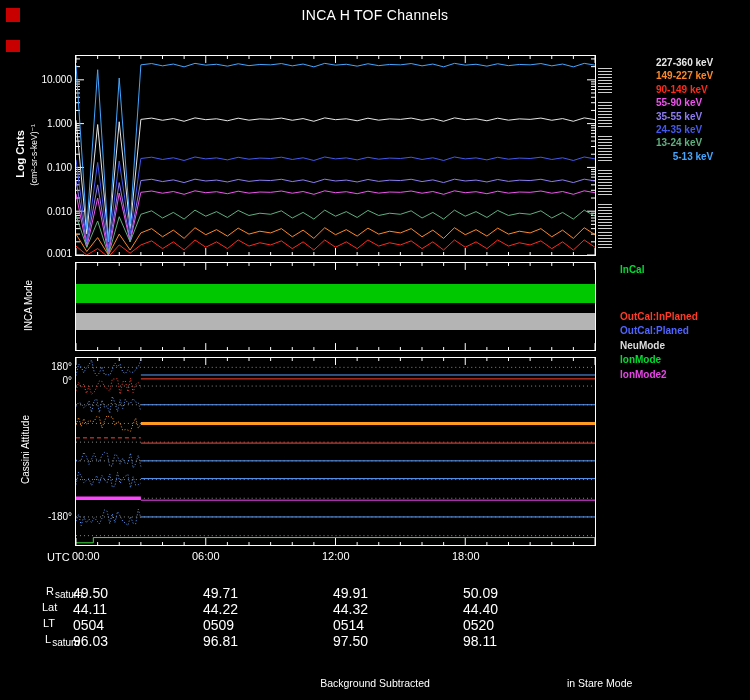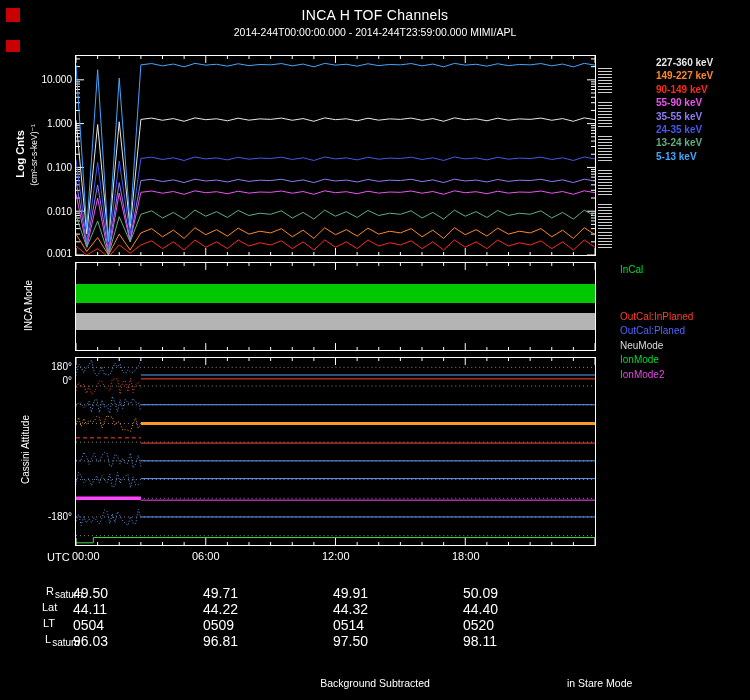--- a/index.html
+++ b/index.html
@@ -19,39 +19,38 @@
   .vlabel{position:absolute;white-space:nowrap;width:200px;text-align:center;transform:rotate(-90deg);}
   #lbl-logcnts{left:-80px;top:148px;font-size:11px;font-weight:bold;}
   #lbl-units{left:-66px;top:150px;font-size:8.5px;}
   #lbl-mode{left:-72px;top:300px;font-size:10px;}
   #lbl-att{left:-75px;top:444px;font-size:10px;}
   .tickstack{position:absolute;left:598px;width:14px;
       background:repeating-linear-gradient(180deg,#cfcfcf 0 1px,transparent 1px 3px);}
   .cts-legend{position:absolute;left:620px;top:56px;}
   .cts-legend div{font-size:10px;font-weight:bold;line-height:13.4px;white-space:nowrap;margin-left:36px;}
   .mode-legend{position:absolute;left:620px;top:263px;}
-  .mode-legend div{font-size:10px;font-weight:normal;line-height:14.6px;white-space:nowrap;}
+  .mode-legend div{font-size:10px;font-weight:bold;line-height:14.6px;white-space:nowrap;}
   .att-legend{position:absolute;left:620px;top:359px;}
   .att-legend div{font-size:10px;line-height:18.8px;color:#e8e8e8;white-space:nowrap;}
   .xtick{position:absolute;top:550px;font-size:11px;}
   .utc{position:absolute;left:8px;top:551px;font-size:11px;padding-left:39px;}
   .eph-label{position:absolute;font-size:11px;}
   .eph-label .sub{font-size:10px;position:relative;top:3px;left:1px;}
   .ev{position:absolute;font-size:14px;}
   .footer{position:absolute;top:677px;font-size:10.5px;}
   #footer-center{left:50%;transform:translateX(-50%);}
   #footer-right{left:567px;}
 </style>
 </head>
 <body>
 
 <div class="stage">
 
   <div class="title">INCA H TOF Channels</div>
-  <div class="subtitle">2014-244T00:00:00.000 - 2014-244T23:59:00.000 MIMI/APL</div>
 
   <div>
 
   <div class="corner-marker" style="background: rgb(200, 0, 0); top: 8px; height: 14px;"></div>
       <div class="corner-marker" style="background: rgb(200, 0, 0); top: 40px; height: 12px;"></div>
     </div>
 
   <div class="panel" id="counts-panel">
     <svg id="counts-svg" viewBox="0 0 520 200" preserveAspectRatio="none">
         <path d="M0 200H8M512 200H520M0 186.75063873489933H4M516 186.75063873489933H520M0 179.00025923630804H4M516 179.00025923630804H520M0 173.50127746979868H4M516 173.50127746979868H520M0 169.23593583925043H4M516 169.23593583925043H520M0 165.75089797120737H4M516 165.75089797120737H520M0 162.8043404383003H4M516 162.8043404383003H520M0 160.25191620469803H4M516 160.25191620469803H520M0 158.00051847261608H4M516 158.00051847261608H520M0 155.98657457414976H8M512 155.98657457414976H520M0 142.7372133090491H4M516 142.7372133090491H520M0 134.98683381045782H4M516 134.98683381045782H520M0 129.48785204394844H4M516 129.48785204394844H520M0 125.22251041340017H4M516 125.22251041340017H520M0 121.73747254535714H4M516 121.73747254535714H520M0 118.79091501245006H4M516 118.79091501245006H520M0 116.23849077884779H4M516 116.23849077884779H520M0 113.98709304676584H4M516 113.98709304676584H520M0 111.97314914829953H8M512 111.97314914829953H520M0 98.72378788319887H4M516 98.72378788319887H520M0 90.97340838460755H4M516 90.97340838460755H520M0 85.4744266180982H4M516 85.4744266180982H520M0 81.20908498754993H4M516 81.20908498754993H520M0 77.72404711950689H4M516 77.72404711950689H520M0 74.77748958659983H4M516 74.77748958659983H520M0 72.22506535299753H4M516 72.22506535299753H520M0 69.97366762091562H4M516 69.97366762091562H520M0 67.95972372244927H8M512 67.95972372244927H520M0 54.71036245734862H4M516 54.71036245734862H520M0 46.95998295875731H4M516 46.95998295875731H520M0 41.46100119224795H4M516 41.46100119224795H520M0 37.1956595616997H4M516 37.1956595616997H520M0 33.71062169365666H4M516 33.71062169365666H520M0 30.76406416074957H4M516 30.76406416074957H520M0 28.211639927147303H4M516 28.211639927147303H520M0 25.960242195065376H4M516 25.960242195065376H520M0 23.946298296599053H8M512 23.946298296599053H520M0 10.69693703149838H4M516 10.69693703149838H520M0 2.9465575329070646H4M516 2.9465575329070646H520" stroke="#fff" stroke-width="1" fill="none"></path>
@@ -84,21 +83,21 @@
 
   <div class="cts-legend">
 
   <div style="color: rgb(232, 232, 232);">227-360 keV</div>
       <div style="color: rgb(255, 136, 38);">149-227 keV</div>
       <div style="color: rgb(255, 42, 26);">90-149 keV</div>
       <div style="color: rgb(238, 85, 238);">55-90 keV</div>
       <div style="color: rgb(142, 124, 240);">35-55 keV</div>
       <div style="color: rgb(68, 89, 238);">24-35 keV</div>
       <div style="color: rgb(95, 175, 127);">13-24 keV</div>
-      <div style="color: rgb(68, 166, 255);">5-13 keV</div>
+      <div style="color: rgb(68, 166, 255); text-align: right;">5-13 keV</div>
     </div>
 
   <div class="panel" id="mode-panel">
     <svg id="mode-svg" viewBox="0 0 520 88" preserveAspectRatio="none">
         <path d="M0 0V7M0 88V81M21.666666666666664 0V3M21.666666666666664 88V85M43.33333333333333 0V3M43.33333333333333 88V85M65 0V3M65 88V85M86.66666666666666 0V3M86.66666666666666 88V85M108.33333333333334 0V3M108.33333333333334 88V85M130 0V7M130 88V81M151.66666666666669 0V3M151.66666666666669 88V85M173.33333333333331 0V3M173.33333333333331 88V85M195 0V3M195 88V85M216.66666666666669 0V3M216.66666666666669 88V85M238.33333333333331 0V3M238.33333333333331 88V85M260 0V7M260 88V81M281.66666666666663 0V3M281.66666666666663 88V85M303.33333333333337 0V3M303.33333333333337 88V85M325 0V3M325 88V85M346.66666666666663 0V3M346.66666666666663 88V85M368.33333333333337 0V3M368.33333333333337 88V85M390 0V7M390 88V81M411.66666666666663 0V3M411.66666666666663 88V85M433.33333333333337 0V3M433.33333333333337 88V85M455 0V3M455 88V85M476.66666666666663 0V3M476.66666666666663 88V85M498.33333333333337 0V3M498.33333333333337 88V85M520 0V7M520 88V81" stroke="#fff" stroke-width="1" fill="none"></path>
       </svg>
     <div class="bars-host">
 
     <div class="mode-bar" style="background: rgb(0, 200, 0); top: 24%; height: 21.5%;"></div>
         <div class="mode-bar" style="background: rgb(180, 180, 180); top: 58%; height: 19%;"></div>

